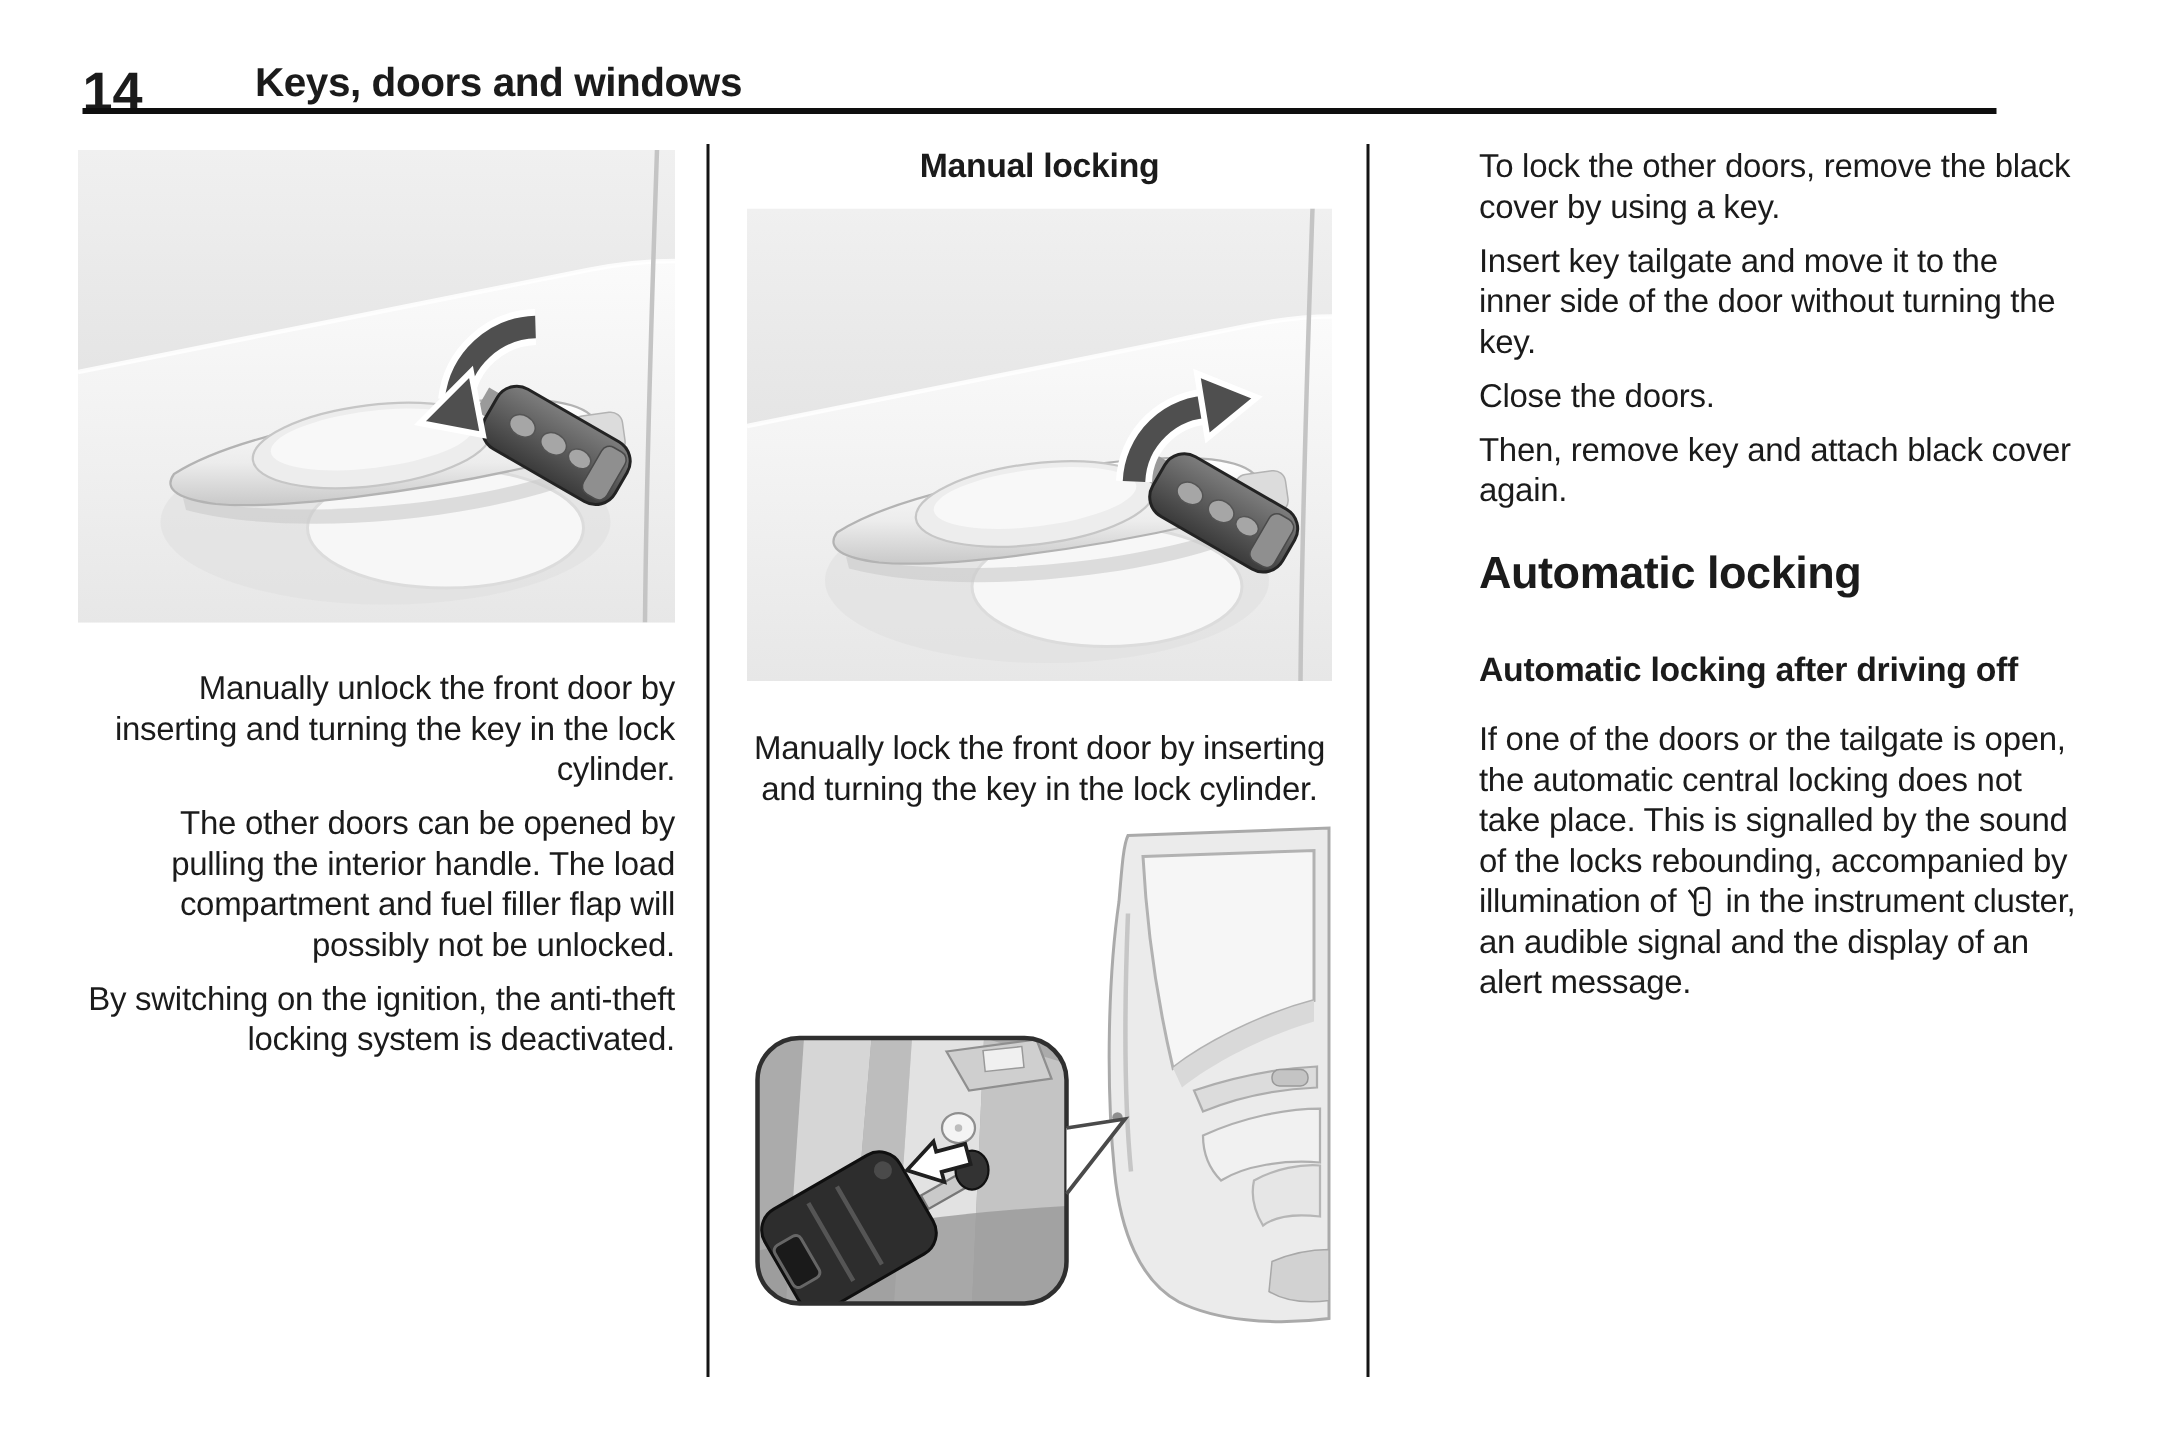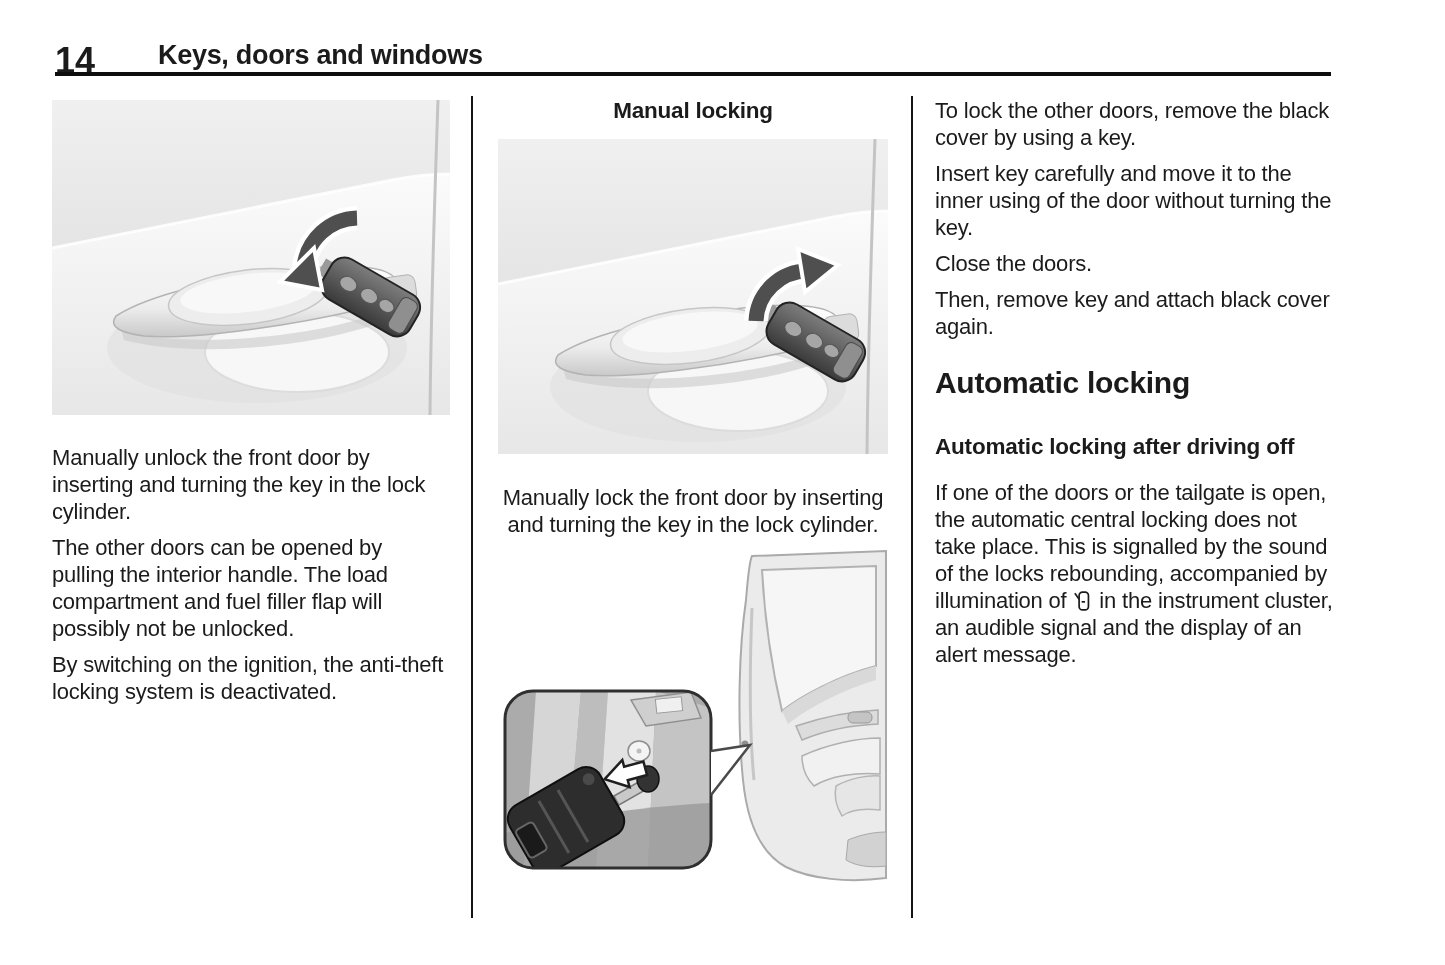--- a/index.html
+++ b/index.html
@@ -3,29 +3,29 @@
 <meta charset="utf-8">
 <style>
   html,body{margin:0;padding:0;}
   body{
     width:1445px;height:965px;background:#ffffff;
     font-family:"Liberation Sans", sans-serif;color:#1b1b1b;
     position:relative;overflow:hidden;
   }
   .page{position:absolute;inset:0;}
   .pagenum{position:absolute;left:55px;top:40px;font-size:36px;font-weight:bold;}
-  .chapter{position:absolute;left:158px;top:40px;font-size:27px;font-weight:bold;letter-spacing:-0.3px;}
+  .chapter{position:absolute;left:170px;top:40px;font-size:27px;font-weight:bold;letter-spacing:-0.3px;}
   .rule{position:absolute;left:55px;top:72px;width:1276px;height:4px;background:#0e0e0e;}
   .vd{position:absolute;top:96px;width:2px;height:822px;background:#141414;}
   .d1{left:471px;}
   .d2{left:911px;}
   .col{position:absolute;top:97px;}
-  .col1{left:52px;width:398px;}
+  .col1{left:52px;width:398px;text-align:right;}
   .col2{left:495px;width:396px;text-align:center;}
-  .col3{left:935px;width:399px;}
+  .col3{left:986px;width:399px;}
   p{font-size:22px;line-height:27px;margin:0 0 9px 0;letter-spacing:-0.2px;}
   h2{font-size:30px;line-height:36px;margin:25px 0 32px 0;letter-spacing:-0.3px;font-weight:bold;}
   h3{font-size:22.5px;line-height:28px;margin:0 0 14px 0;letter-spacing:-0.2px;font-weight:bold;white-space:nowrap;}
   h3.sub{margin:0 0 18px 0;}
   figure{margin:0;}
   .col1 figure{margin:3px 0 25px 0;}
   .fig-top{margin:0 0 26px 0;}
   .fig-bottom{margin:10px 0 0 0;}
   .inline-icon{vertical-align:-5px;margin:0 2px;}
 </style>
@@ -191,21 +191,21 @@
         <polygon points="215,203 254,197 215,247" fill="#ffffff"></polygon>
         <path d="M215,203 L254,197 L215,247" fill="none" stroke="#4a4a4a" stroke-width="2.5"></path>
       </svg>
     </figure>
   </section>
 
   <div class="vd d2"></div>
 
   <section class="col col3">
     <p>To lock the other doors, remove the black cover by using a key.</p>
-    <p>Insert key carefully and move it to the inner using of the door without turning the key.</p>
+    <p>Insert key tailgate and move it to the inner side of the door without turning the key.</p>
     <p>Close the doors.</p>
     <p>Then, remove key and attach black cover again.</p>
     <h2>Automatic locking</h2>
     <h3 class="sub">Automatic locking after driving off</h3>
     <p><span>If one of the doors or the tailgate is open, the automatic central locking does not take place. This is signalled by the sound of the locks rebounding, accompanied by illumination of </span><svg class="inline-icon" width="17" height="24" viewBox="0 0 20 26">
           <rect x="6" y="2.5" width="11" height="21" rx="4" fill="none" stroke="#1b1b1b" stroke-width="2"></rect>
           <path d="M6,11 L1,4" stroke="#1b1b1b" stroke-width="2" fill="none"></path>
           <path d="M9,14 L13,14" stroke="#1b1b1b" stroke-width="2" fill="none"></path>
         </svg><span> in the instrument cluster, an audible signal and the display of an alert message.</span></p>
   </section>

